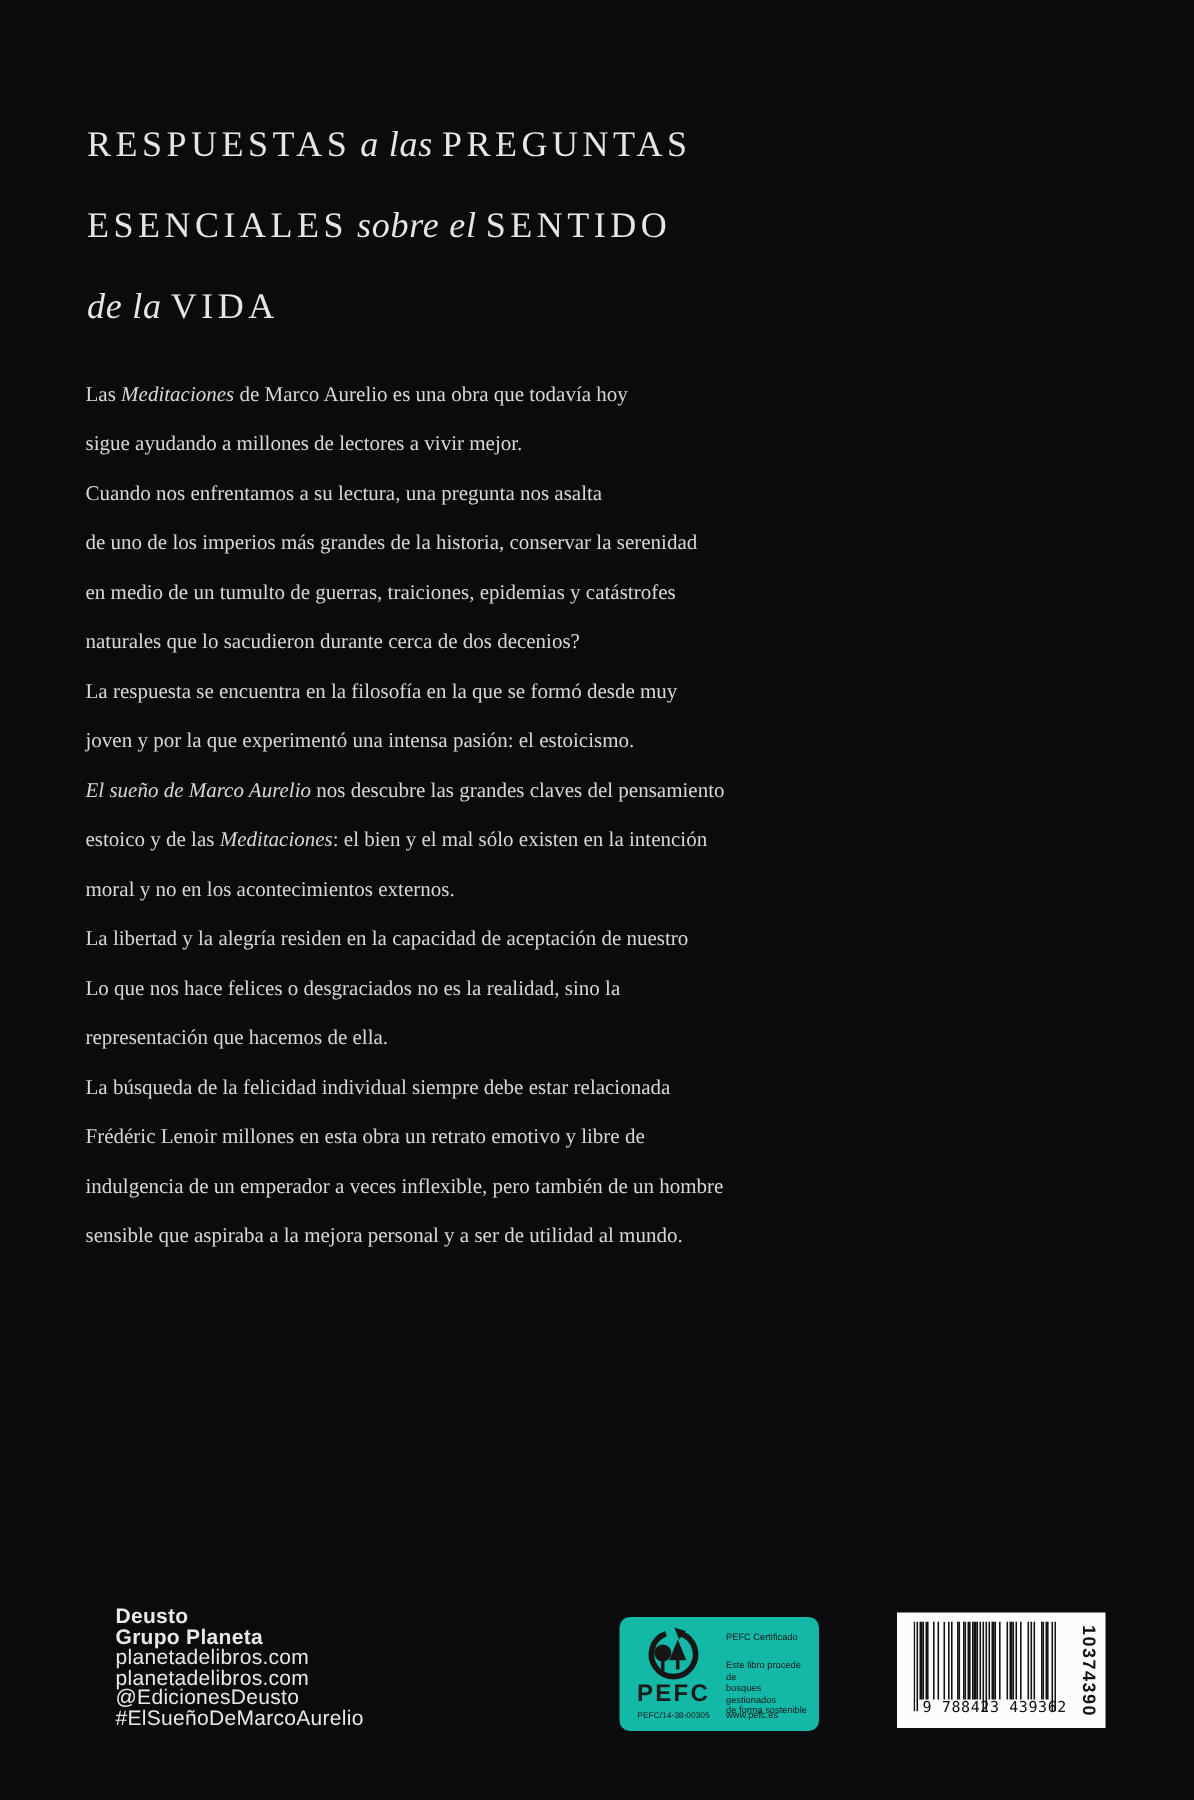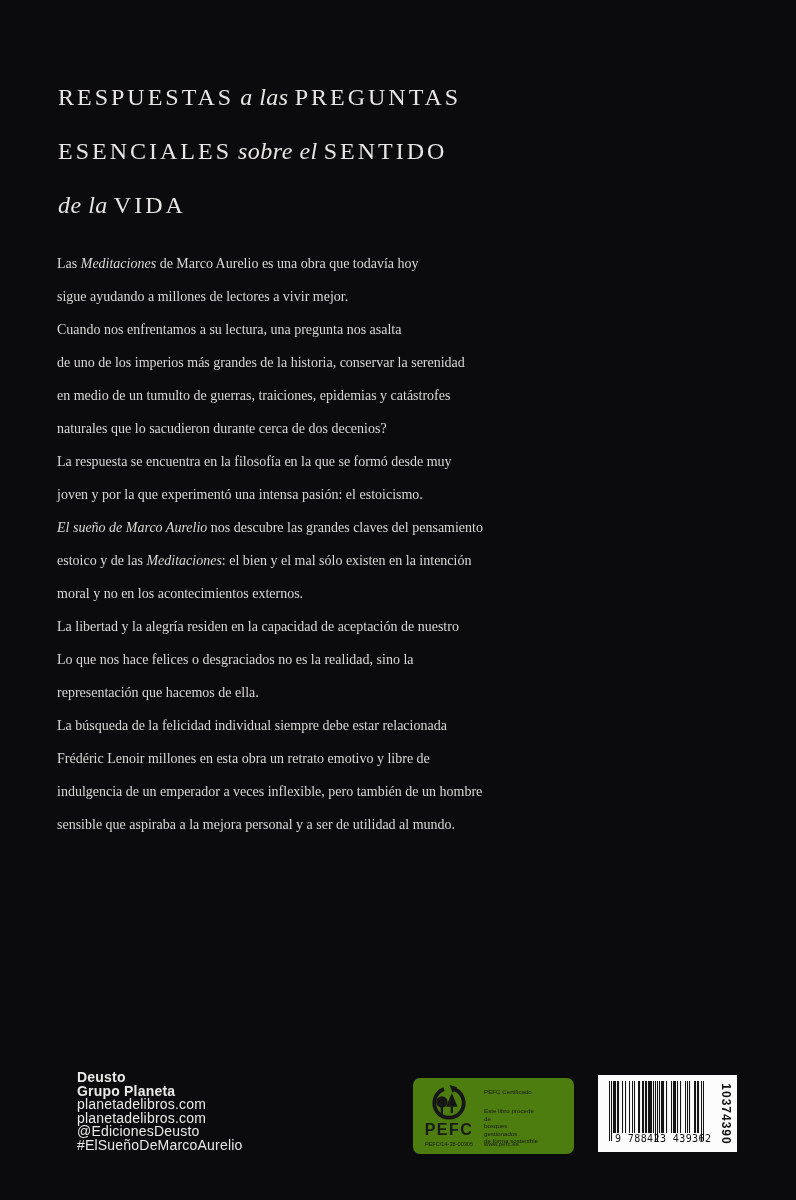--- a/index.html
+++ b/index.html
@@ -16,22 +16,22 @@
   .synopsis{position:absolute;left:57px;top:247px;color:#d9d8d6;}
   .synopsis .sy-line{height:33px;line-height:33px;font-size:14px;white-space:nowrap;}
   .synopsis .it{font-style:italic;}
   
   .publisher{position:absolute;left:57px;top:1071px;color:#e9e9e7;
     font-family:"Liberation Sans",sans-serif;}
   .publisher .pb-line{font-size:14px;line-height:13.6px;white-space:nowrap;letter-spacing:.2px;padding-left:20px;}
   .publisher .bold{font-weight:bold;}
   
   .pefc-box{position:absolute;left:413px;top:1078px;width:133px;height:76px;
-    background:#4d7c0f;border-radius:7px;color:#1a1a1a;
-    font-family:"Liberation Sans",sans-serif;padding-left:28px;}
+    background:#14b8a6;border-radius:7px;color:#1a1a1a;
+    font-family:"Liberation Sans",sans-serif;}
   .pefc-left{position:absolute;left:6px;top:6px;width:60px;text-align:center;}
   .pefc-logo{display:block;margin:0 auto;}
   .pefc-name{font-size:16px;font-weight:bold;letter-spacing:1.5px;line-height:16px;}
   .pefc-code{position:absolute;left:3px;bottom:7px;width:66px;text-align:center;font-size:5.6px;}
   .pefc-right{position:absolute;left:71px;top:10px;width:58px;font-size:6.2px;line-height:7.4px;}
   .pefc-desc{margin-top:12px;}
   .pefc-web{position:absolute;left:71px;bottom:7px;font-size:6.2px;}
   
   .barcode-box{position:absolute;left:598px;top:1075px;width:139px;height:77px;background:#fcfcfc;}
   .barcode-bars{position:absolute;left:11px;top:6px;}

